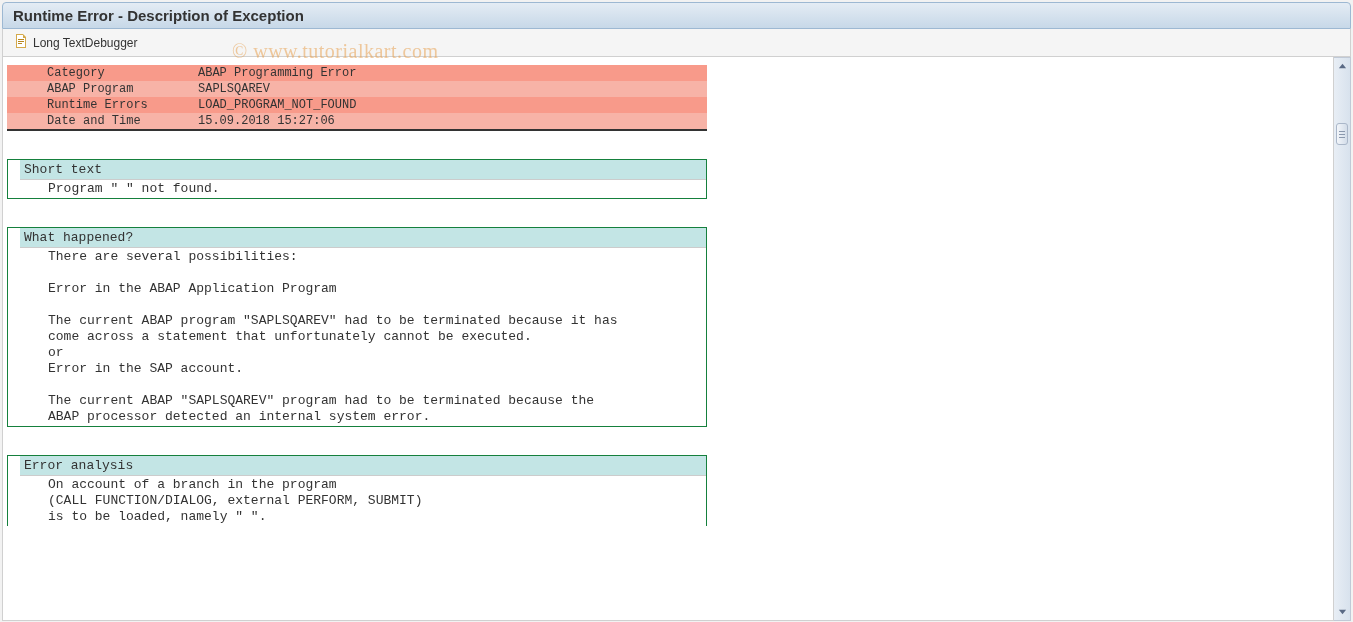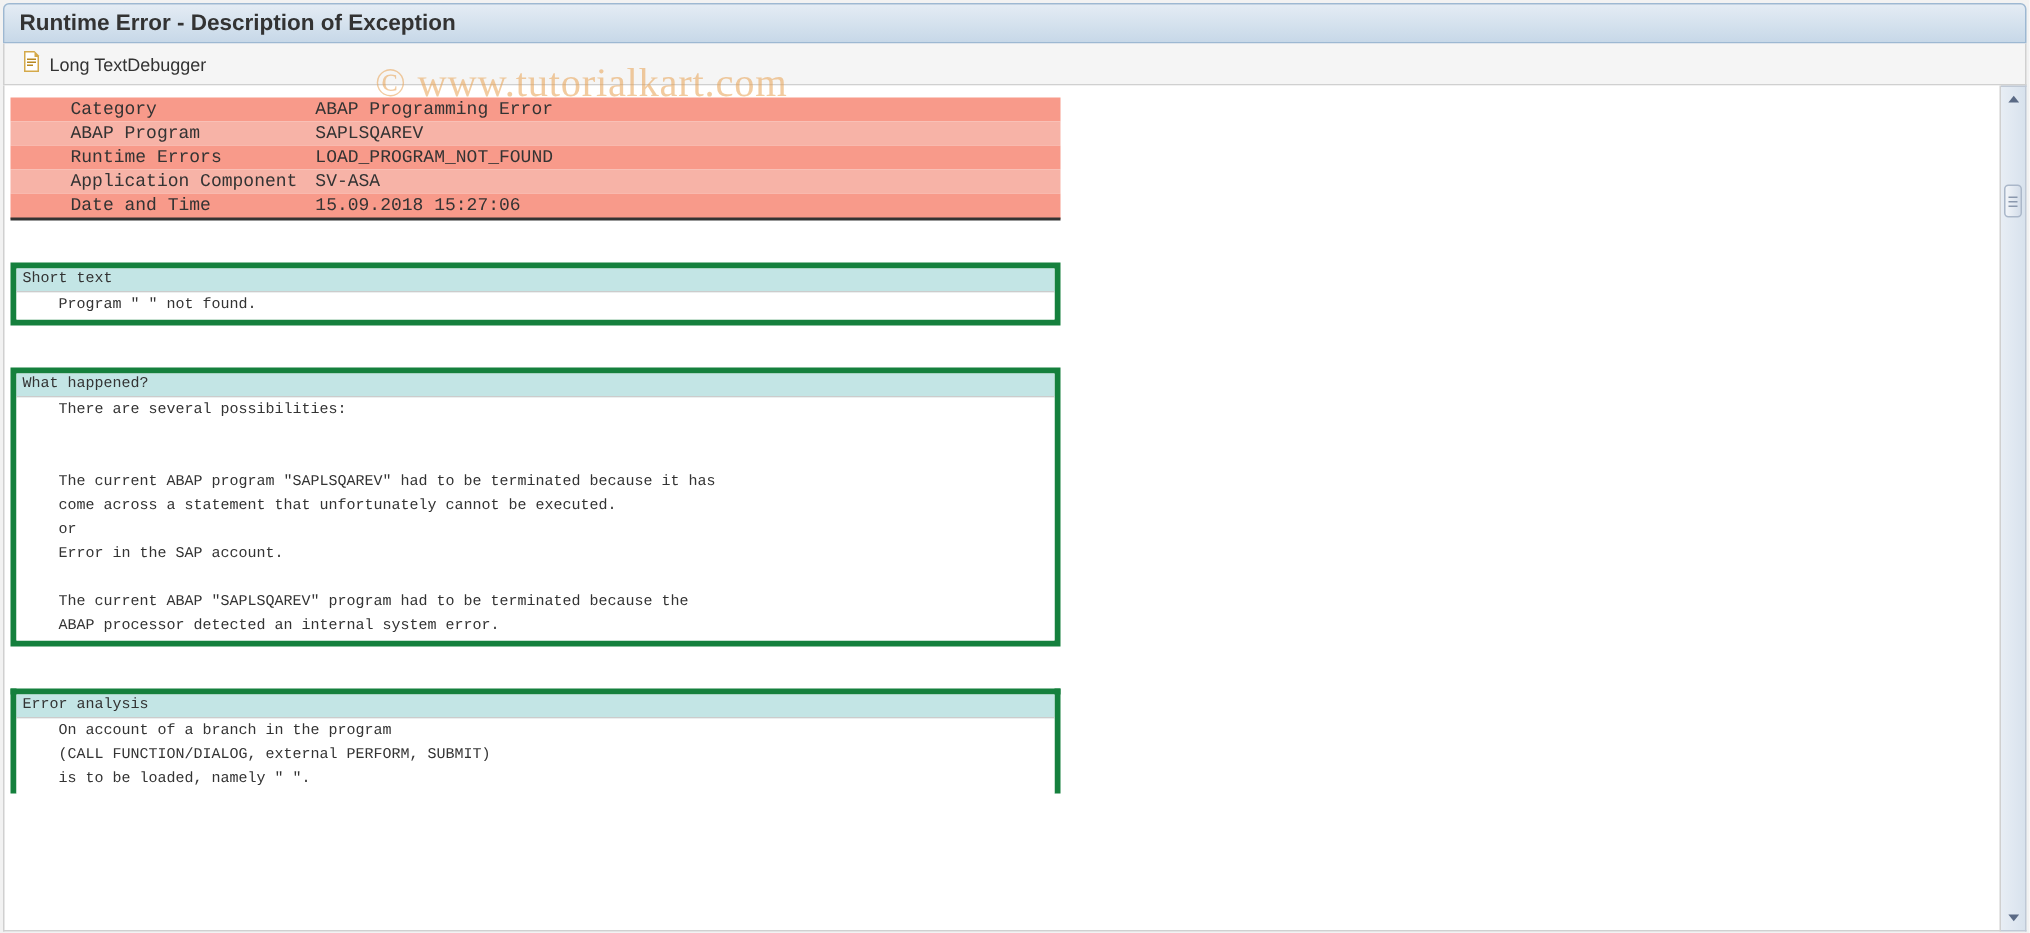--- a/index.html
+++ b/index.html
@@ -91,46 +91,47 @@
     .info-table tr:nth-child(even) { background: #f7b3a7; }
     .info-table td {
       padding: 1px 6px;
       color: #333;
       white-space: nowrap;
     }
     .info-table td:first-child { width: 185px; padding-left: 40px; }
     .section {
       width: 700px;
       margin: 28px 0 0 4px;
-      border: 4px solid #15803d;
+      border: 1px solid #15803d;
       font-family: "Courier New", monospace;
-      font-size: 10px;
-      color: #333;
+      font-size: 13px;
+      color: #333;
+      padding-left: 12px;
     }
     .section-header {
       background: #c3e5e5;
       padding: 2px 4px;
       border-bottom: 1px solid #ccc;
     }
     .section-body {
       background: #fff;
       padding: 1px 0;
     }
     .section-body .line {
       padding: 0 4px 0 28px;
       line-height: 16px;
       white-space: pre;
       min-height: 16px;
     }
     .watermark {
       position: absolute;
       top: 40px;
-      left: 250px;
+      left: 232px;
       font-family: Georgia, serif;
-      font-size: 27px;
+      font-size: 20px;
       color: rgba(232, 160, 80, 0.55);
       pointer-events: none;
       z-index: 100;
       letter-spacing: 0.5px;
     }
   </style>
 </head>
 <body>
 
 <div class="title-bar">Runtime Error - Description of Exception</div>
@@ -162,42 +163,39 @@
       </tr>
       <tr>
         <td>ABAP Program</td>
         <td>SAPLSQAREV</td>
       </tr>
       <tr>
         <td>Runtime Errors</td>
         <td>LOAD_PROGRAM_NOT_FOUND</td>
       </tr>
       <tr>
-        <td>Application Component</td>
-        <td>SV-ASA</td>
-      </tr>
-      <tr>
         <td>Date and Time</td>
         <td>15.09.2018 15:27:06</td>
       </tr>
     </tbody>
       </table>
 
     <div class="section">
       <div class="section-header">Short text</div>
       <div class="section-body">
         <div class="line">Program " " not found.</div>
       </div>
     </div>
 
     <div class="section">
       <div class="section-header">What happened?</div>
       <div class="section-body">
         <div class="line">There are several possibilities:</div>
         <div class="line"></div>
+        <div class="line">Error in the ABAP Application Program</div>
         <div class="line"></div>
         <div class="line">The current ABAP program "SAPLSQAREV" had to be terminated because it has</div>
         <div class="line">come across a statement that unfortunately cannot be executed.</div>
         <div class="line">or</div>
         <div class="line">Error in the SAP account.</div>
         <div class="line"></div>
         <div class="line">The current ABAP "SAPLSQAREV" program had to be terminated because the</div>
         <div class="line">ABAP processor detected an internal system error.</div>
       </div>
     </div>

